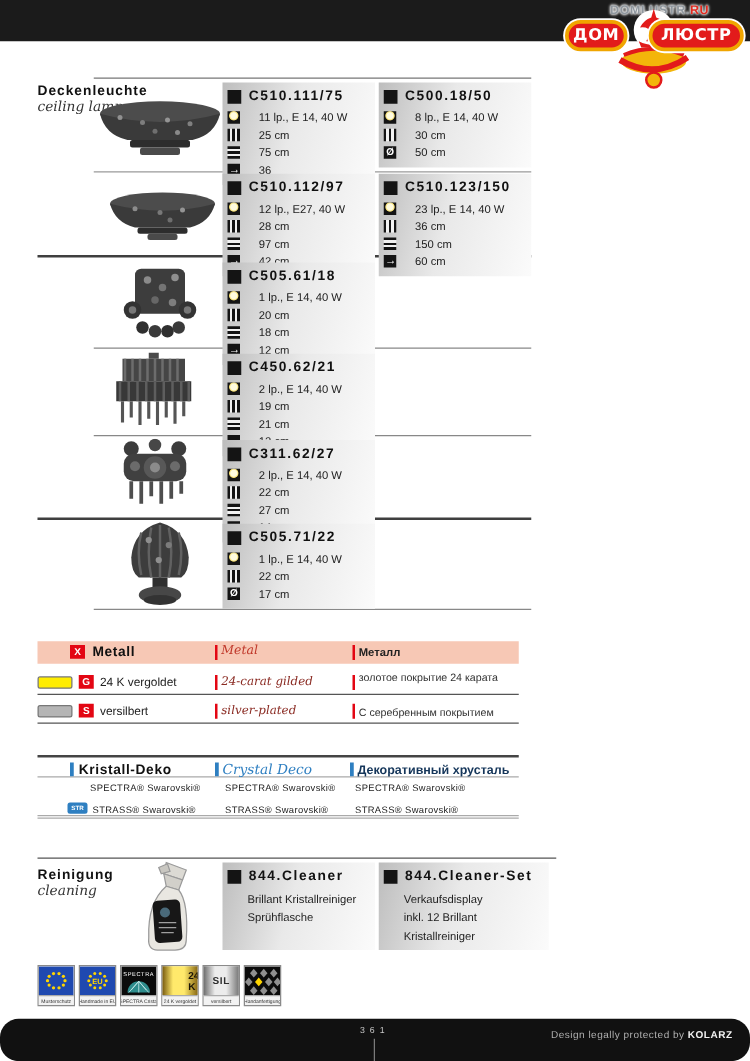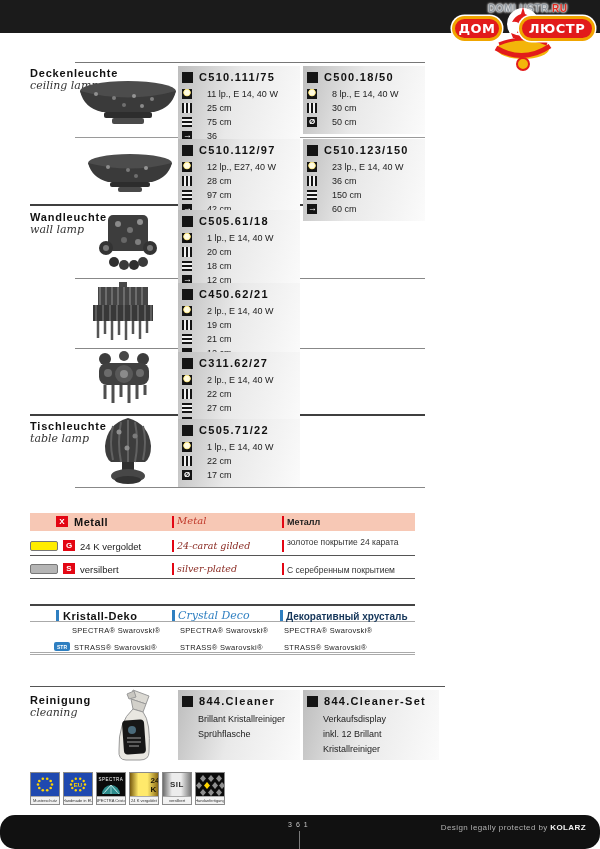--- a/index.html
+++ b/index.html
@@ -123,28 +123,20 @@
   <div class="hr" style="left:30px;top:204px;width:395px;height:2px;background:#3f3f3f;"></div>
   <div class="hr" style="left:75px;top:278px;width:350px;height:1px;background:#888;"></div>
   <div class="hr" style="left:75px;top:348px;width:350px;height:1px;background:#888;"></div>
   <div class="hr" style="left:30px;top:414px;width:395px;height:2px;background:#3f3f3f;"></div>
   <div class="hr" style="left:75px;top:487px;width:350px;height:1px;background:#888;"></div>
   <div class="hr" style="left:30px;top:686px;width:415px;height:1px;background:#555;"></div>
 
   <div class="sec-label" style="top:67px;">
     <div class="sec-de">Deckenleuchte</div>
     <div class="sec-en">ceiling lamp</div>
-  </div>
-  <div class="sec-label" style="top:211px;">
-    <div class="sec-de">Wandleuchte</div>
-    <div class="sec-en">wall lamp</div>
-  </div>
-  <div class="sec-label" style="top:420px;">
-    <div class="sec-de">Tischleuchte</div>
-    <div class="sec-en">table lamp</div>
   </div>
   <div class="sec-label" style="top:694px;">
     <div class="sec-de">Reinigung</div>
     <div class="sec-en">cleaning</div>
   </div>
 
   <svg class="lamp-img" style="left:76px;top:78px;" width="104" height="50" viewBox="0 0 104 50">
     <ellipse cx="52" cy="13" rx="48" ry="10" fill="#4c4c4c"></ellipse>
     <path d="M4,13 Q8,30 26,34 L78,34 Q96,30 100,13 Q52,26 4,13 Z" fill="#3a3a3a"></path>
     <circle cx="20" cy="16" r="2" fill="#909090"></circle>

